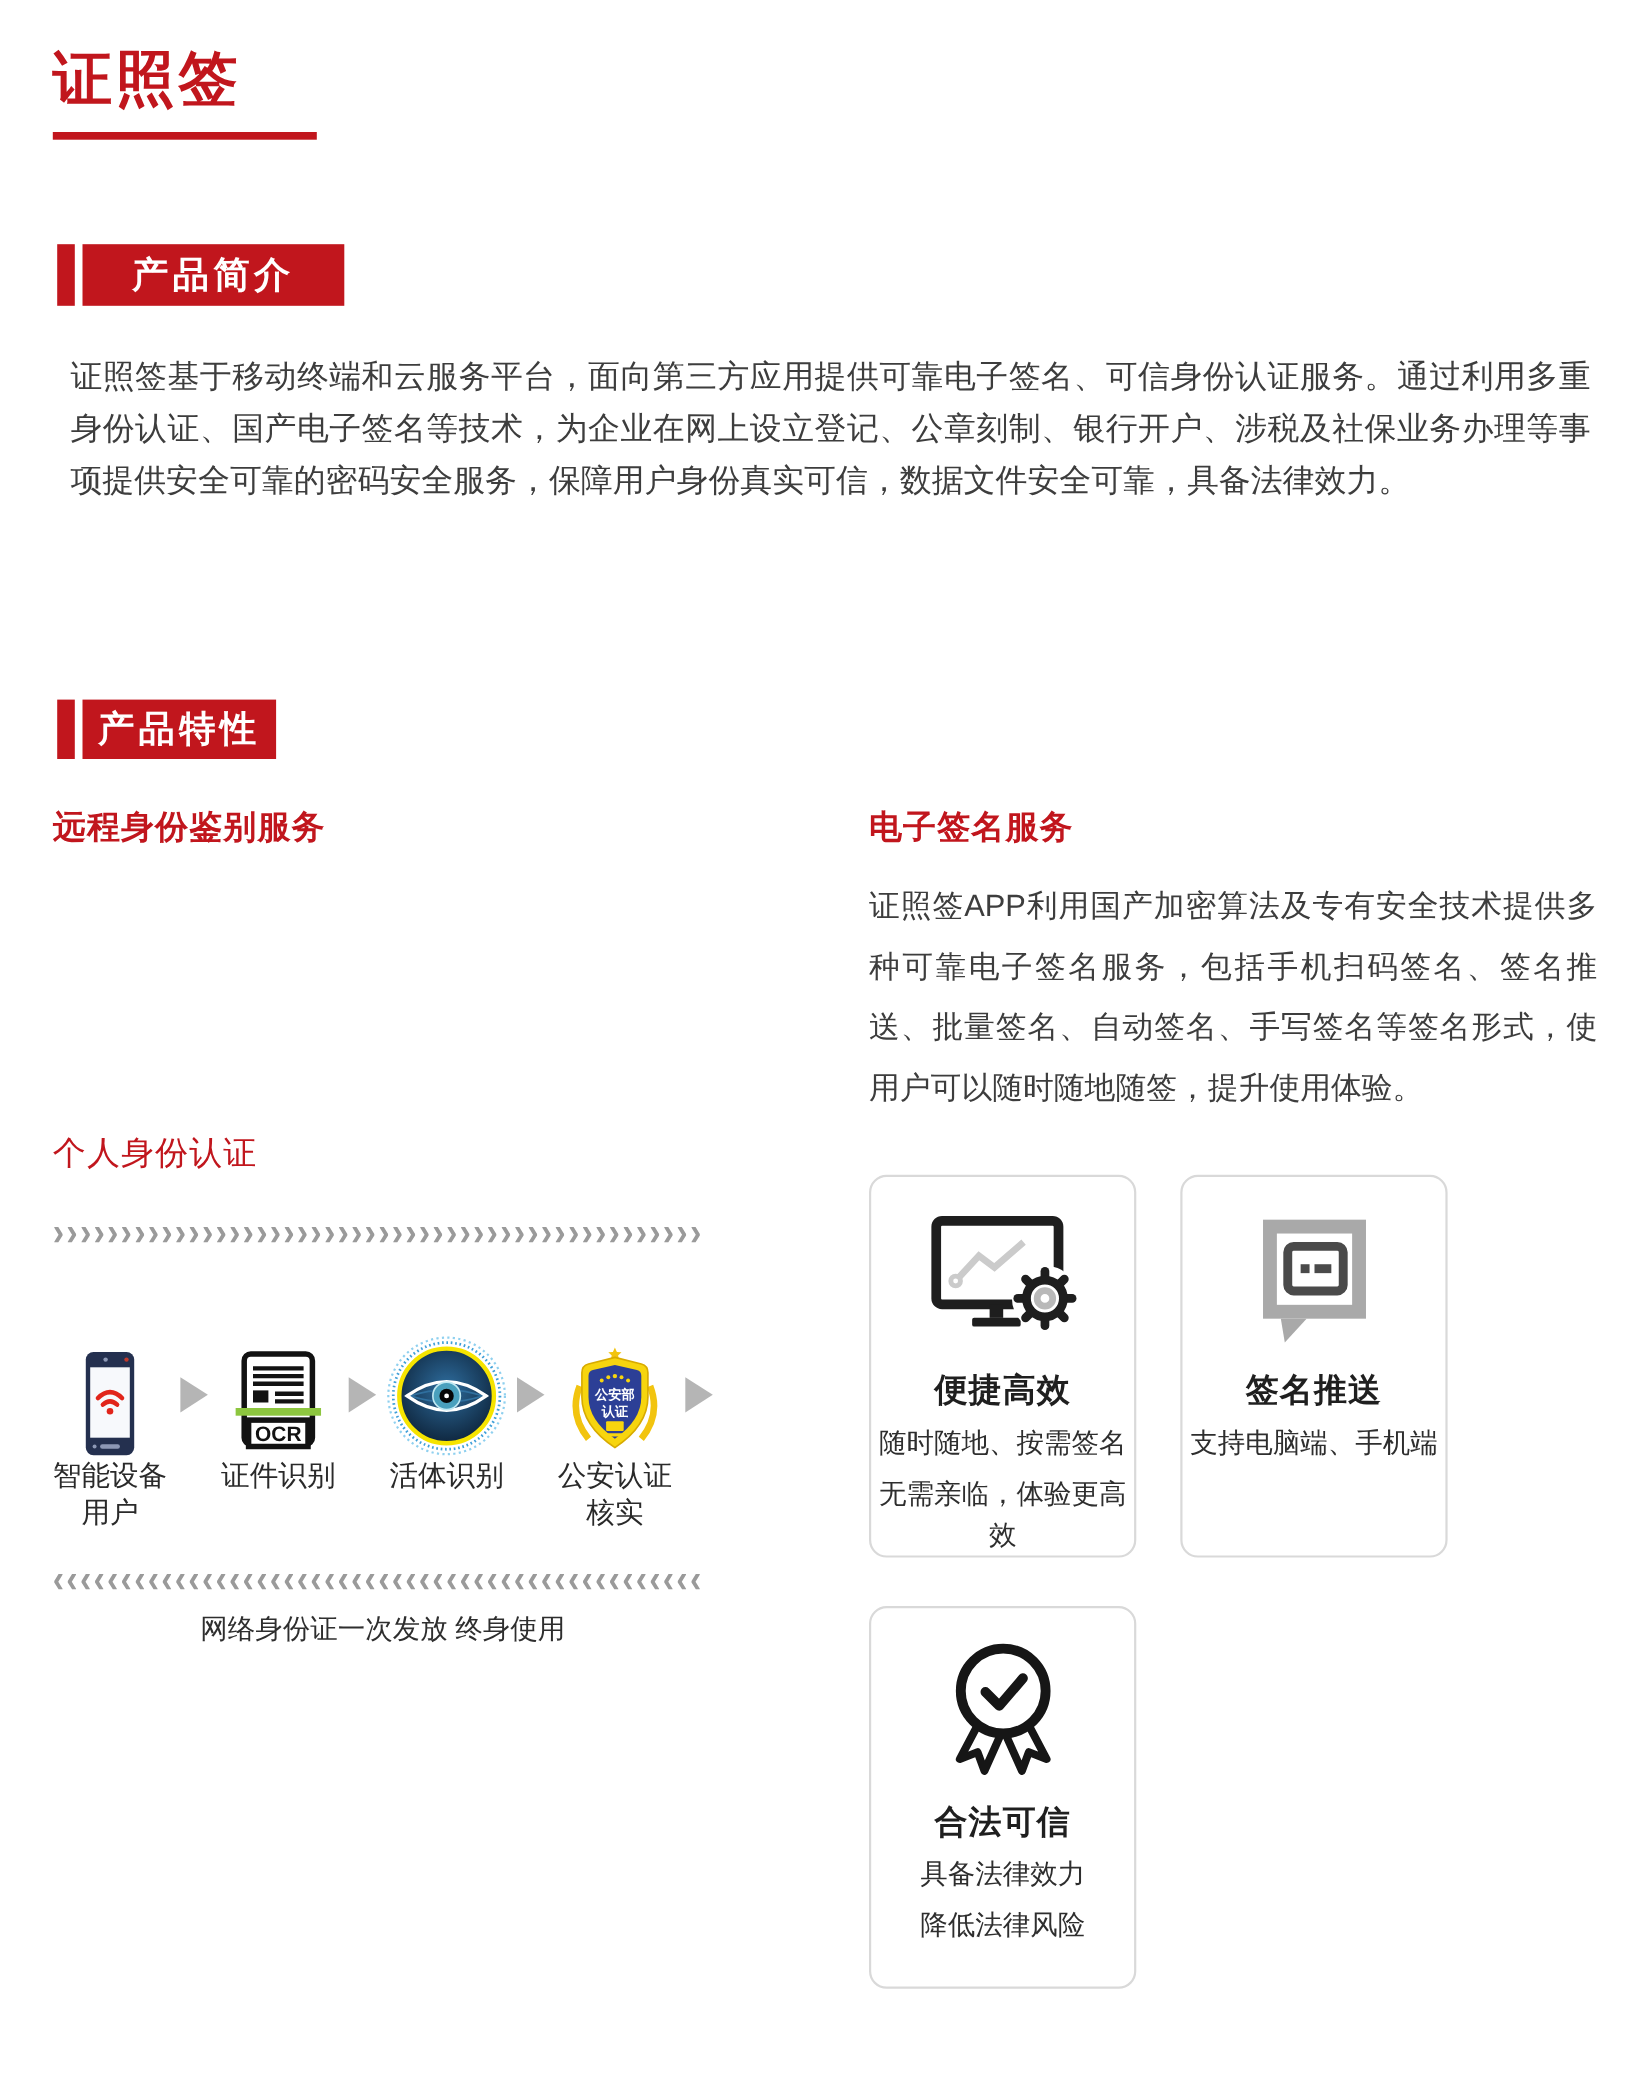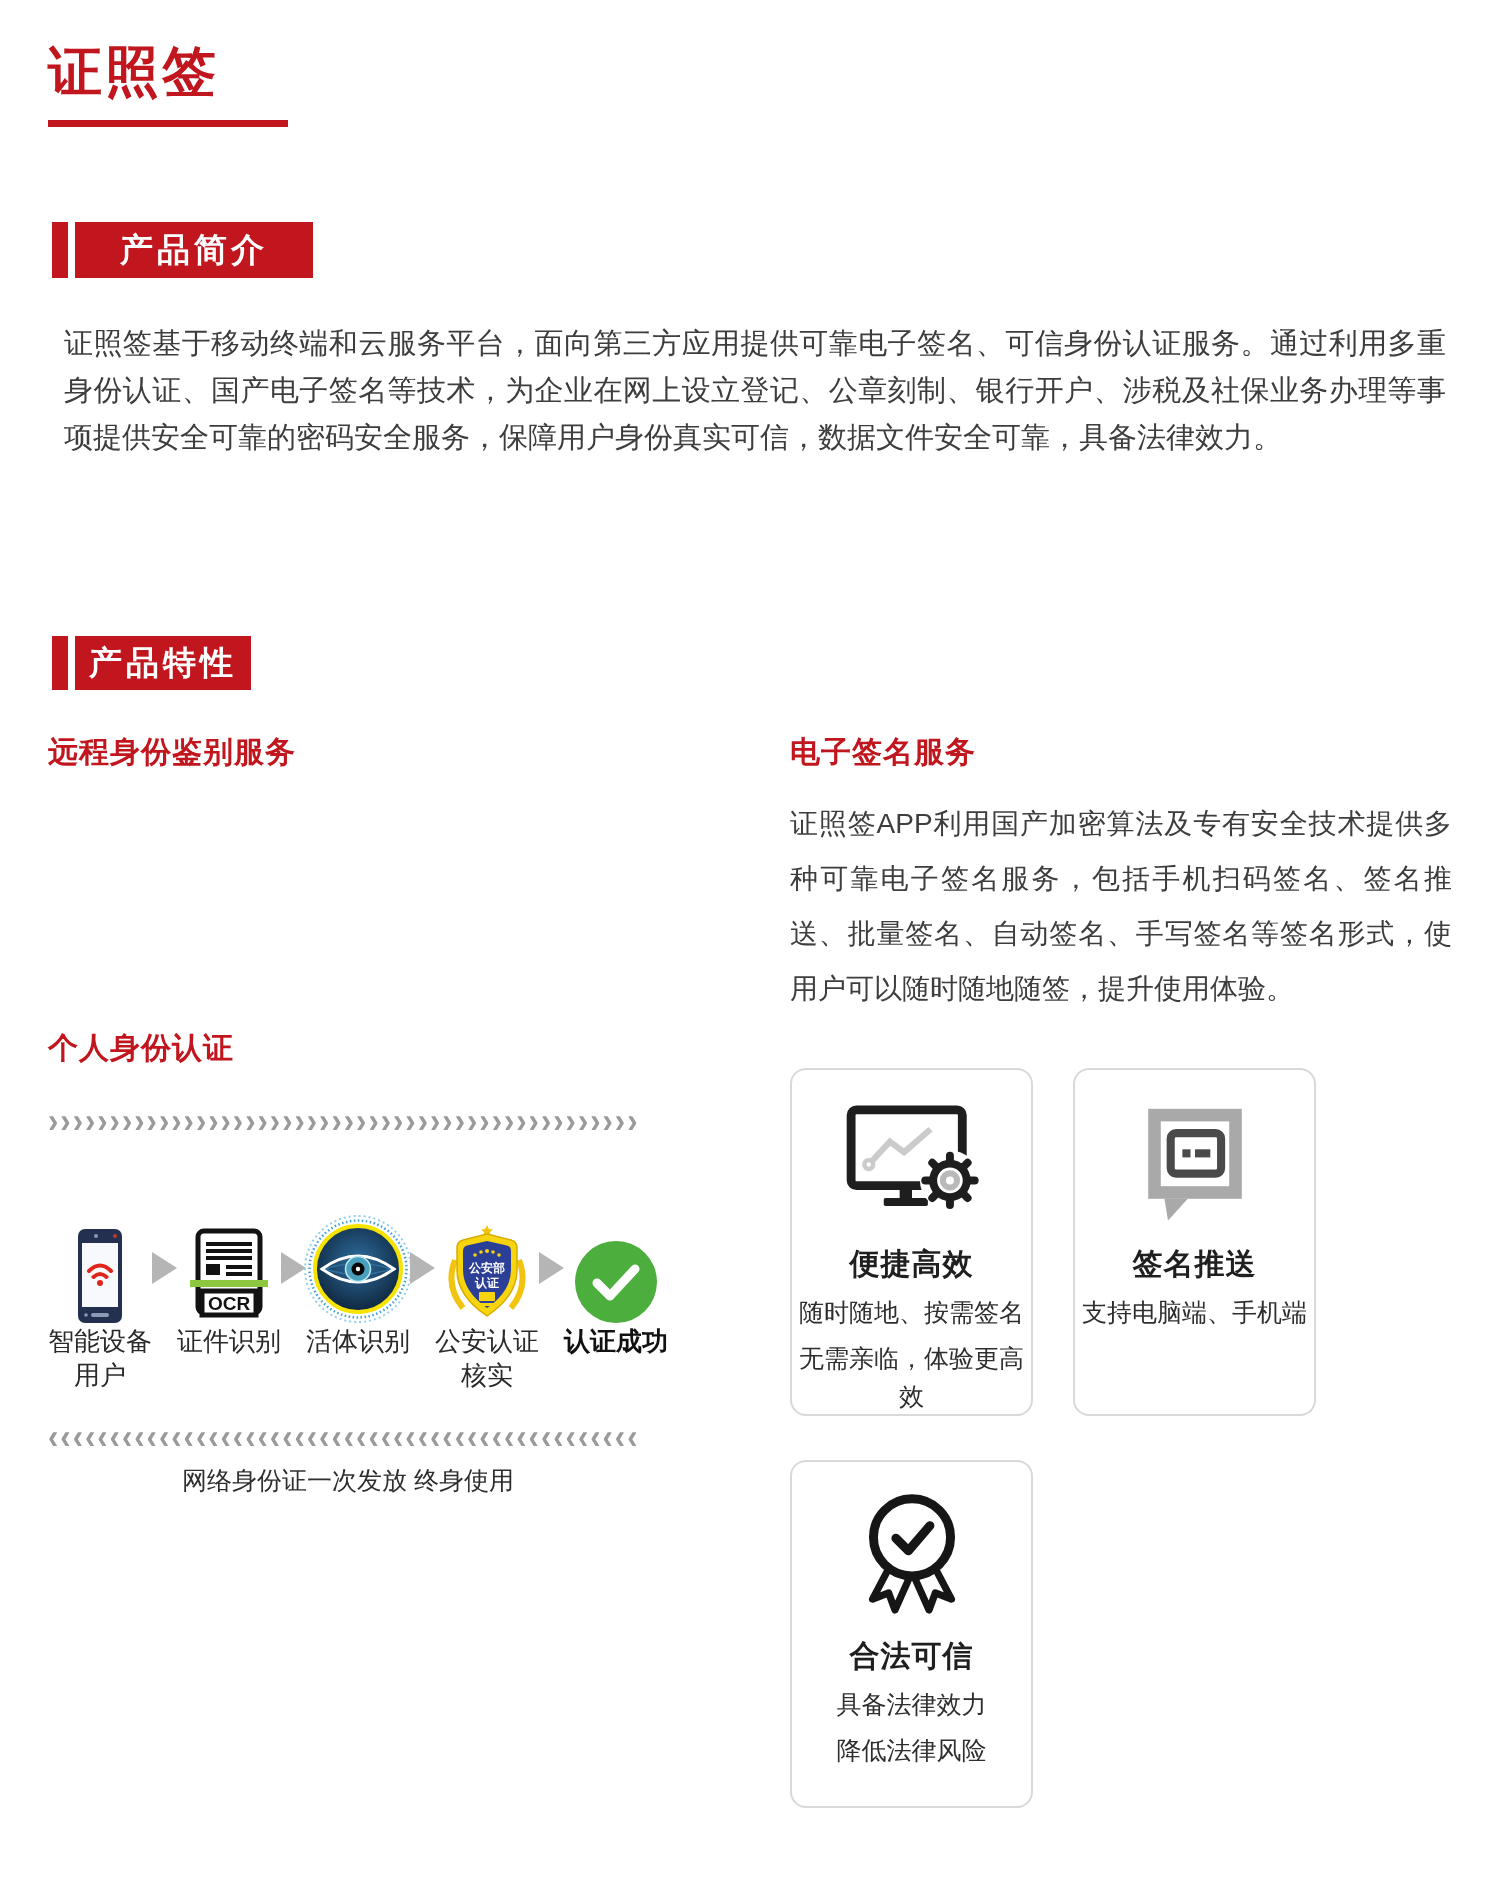--- a/index.html
+++ b/index.html
@@ -31,21 +31,21 @@
   .intro-body{left:64px;top:320px;width:1382px;font-size:29px;line-height:47px;color:#3d3d3d;text-align:justify;}
 
   .col-title{font-size:30px;font-weight:bold;color:var(--red);letter-spacing:1px;}
   .col-title-left{left:48px;top:732px;}
   .col-title-right{left:790px;top:732px;}
   .col-body{font-size:28px;line-height:55px;color:#3d3d3d;text-align:justify;}
   .col-body-left{left:48px;top:796px;width:658px;}
   .col-body-right{left:790px;top:796px;width:662px;}
 
   
-  .flow-title{left:48px;top:1028px;font-size:30px;font-weight:bold;color:var(--red);letter-spacing:1px;}
+  .flow-title{left:48px;top:1028px;font-size:30px;font-weight:normal;color:var(--red);letter-spacing:1px;}
   .flow{left:48px;top:1088px;width:600px;}
   .flow-top-label{text-align:center;font-size:25px;line-height:25px;color:#2e2e2e;}
   .chevrons{margin-top:14px;height:36px;line-height:36px;overflow:hidden;white-space:nowrap;font-size:31px;font-weight:bold;color:var(--gray-chevron);letter-spacing:2px;transform:scaleY(1.15);transform-origin:center;}
   .flow-row{margin-top:72px;display:flex;justify-content:space-between;align-items:flex-start;}
   .flow-step{width:104px;display:flex;flex-direction:column;align-items:center;}
   .flow-icon-box{height:114px;display:flex;align-items:flex-end;justify-content:center;}
   .flow-label{margin-top:0;width:112px;margin-left:-4px;margin-right:-4px;text-align:center;font-size:26px;line-height:34px;color:#2a2a2a;}
   .flow-label.success{font-weight:bold;font-size:26px;color:#111;}
   .flow-arrow{width:0;height:0;margin-top:42px;border-left:25px solid var(--arrow-gray);border-top:16px solid transparent;border-bottom:16px solid transparent;}
   .flow-bottom-label{margin-top:10px;text-align:center;font-size:25px;color:#2e2e2e;}
@@ -172,29 +172,20 @@
             <text x="42" y="63" text-anchor="middle" font-size="12" font-weight="bold" fill="#ffffff">认证</text>
             <rect x="34" y="68" width="16" height="9" rx="1" fill="#f7d50e"></rect>
             <rect x="30" y="79" width="24" height="3" rx="1.5" fill="#f7d50e"></rect>
           </svg>
         </div>
         <div class="flow-label">公安认证核实</div>
       </div>
 
       <div class="flow-arrow"></div>
 
-      <div class="flow-step">
-        <div class="flow-icon-box">
-          <svg width="84" height="84" viewBox="0 0 84 84">
-            <circle cx="42" cy="42" r="41" fill="#4cae3d"></circle>
-            <path d="M23,43 L36,56 L61,29" stroke="#ffffff" stroke-width="9" fill="none" stroke-linecap="round" stroke-linejoin="round"></path>
-          </svg>
-        </div>
-        <div class="flow-label success">认证成功</div>
-      </div>
 
     </div>
 
     <div class="chevrons chevrons-left">‹‹‹‹‹‹‹‹‹‹‹‹‹‹‹‹‹‹‹‹‹‹‹‹‹‹‹‹‹‹‹‹‹‹‹‹‹‹‹‹‹‹‹‹‹‹‹‹</div>
     <div class="flow-bottom-label">网络身份证一次发放 终身使用</div>
   </div>
 
   <div class="abs cards">
 
 

